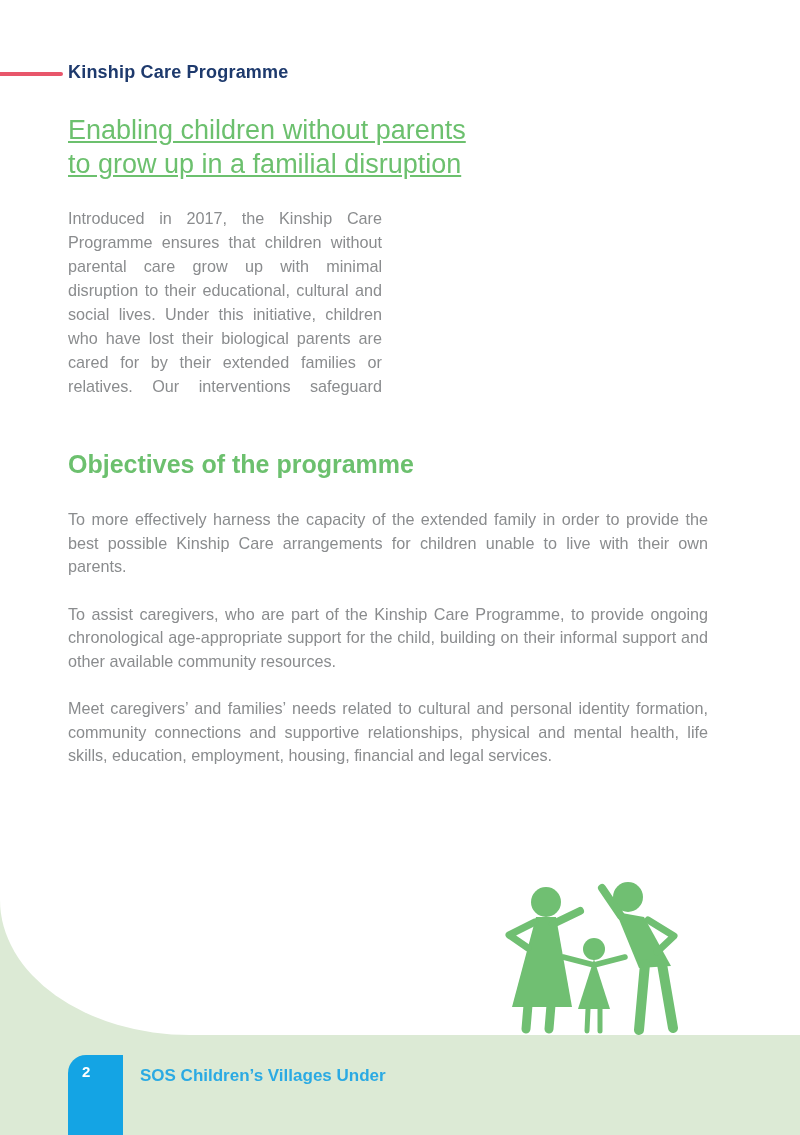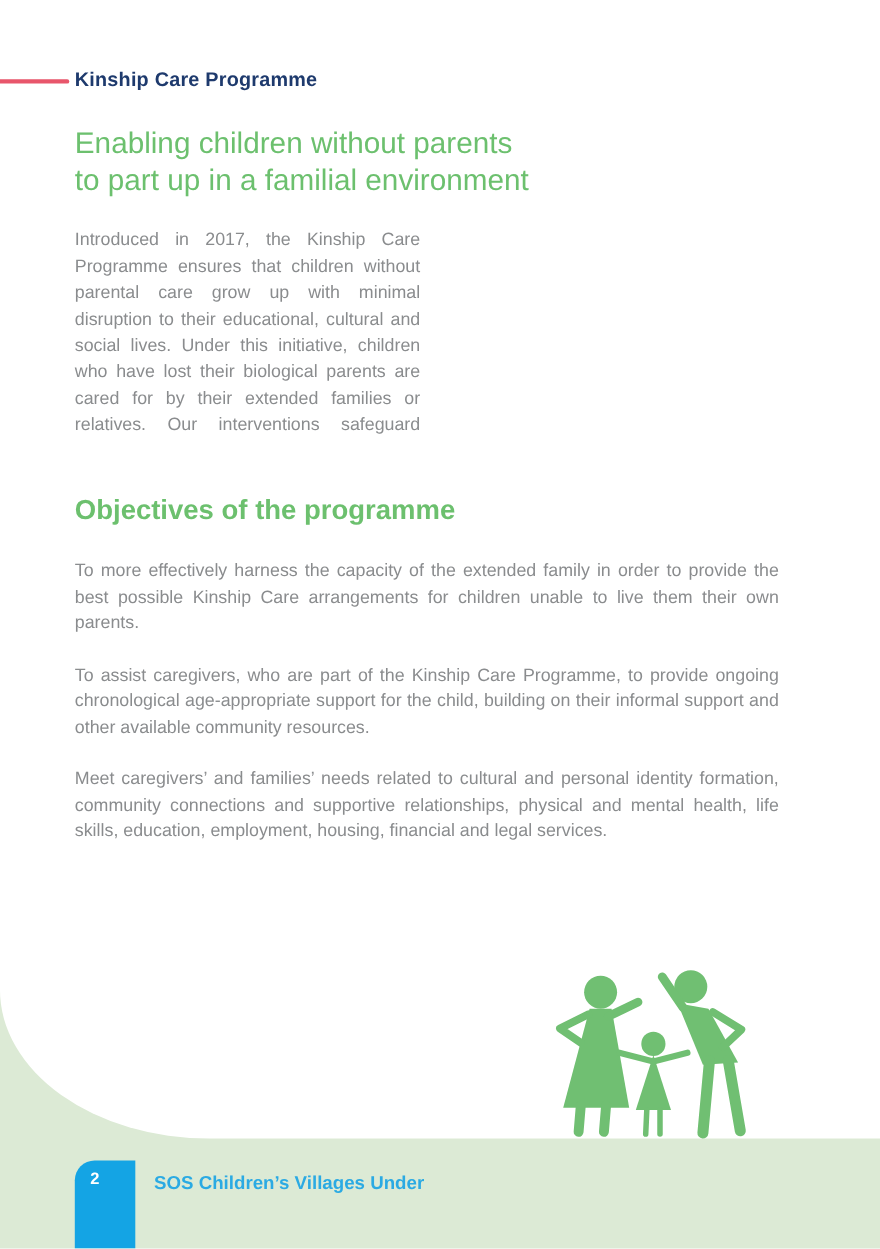--- a/index.html
+++ b/index.html
@@ -38,20 +38,21 @@
     color: #1e3a6d;
     letter-spacing: 0.2px;
   }
   .hero-heading {
     position: absolute;
     left: 68px; top: 113px;
     font-size: 27px;
     line-height: 34px;
     font-weight: 400;
     color: #6cc06e;
+    text-decoration: underline;
   }
   .intro-columns {
     position: absolute;
     left: 68px; top: 206px;
     width: 640px;
     display: flex;
   }
   .intro-col {
     font-size: 16.2px;
     line-height: 24px;
@@ -111,31 +112,31 @@
 <div class="page">
 
   <div class="sheet"></div>
 
   <div class="accent-line"></div>
 
   <div class="eyebrow">Kinship Care Programme</div>
 
   <div class="hero-heading">
     <span style="display:block">Enabling children without parents</span>
-    <span style="display:block">to part up in a familial environment</span>
+    <span style="display:block">to grow up in a familial disruption</span>
   </div>
 
   <div class="intro-columns">
     <div class="intro-col left">Introduced in 2017, the Kinship Care Programme ensures that children without parental care grow up with minimal disruption to their educational, cultural and social lives. Under this initiative, children who have lost their biological parents are cared for by their extended families or relatives. Our interventions safeguard</div>
   </div>
 
   <div class="objectives-heading">Objectives of the programme</div>
 
   <div class="objectives">
-    <p>To more effectively harness the capacity of the extended family in order to provide the best possible Kinship Care arrangements for children unable to live them their own parents.</p>
+    <p>To more effectively harness the capacity of the extended family in order to provide the best possible Kinship Care arrangements for children unable to live with their own parents.</p>
     <p>To assist caregivers, who are part of the Kinship Care Programme, to provide ongoing chronological age-appropriate support for the child, building on their informal support and other available community resources.</p>
     <p>Meet caregivers’ and families’ needs related to cultural and personal identity formation, community connections and supportive relationships, physical and mental health, life skills, education, employment, housing, financial and legal services.</p>
   </div>
 
   <svg class="family-illustration" viewBox="0 0 200 165" xmlns="http://www.w3.org/2000/svg" aria-hidden="true">
 
     <g fill="currentColor" stroke="currentColor" stroke-linecap="round" stroke-linejoin="round">
       <circle cx="51" cy="30" r="15" stroke="none"></circle>
       <path d="M41,45 L61,45 L77,135 L17,135 Z" stroke="none"></path>
       <path d="M58,52 L85,39" fill="none" stroke-width="8"></path>

